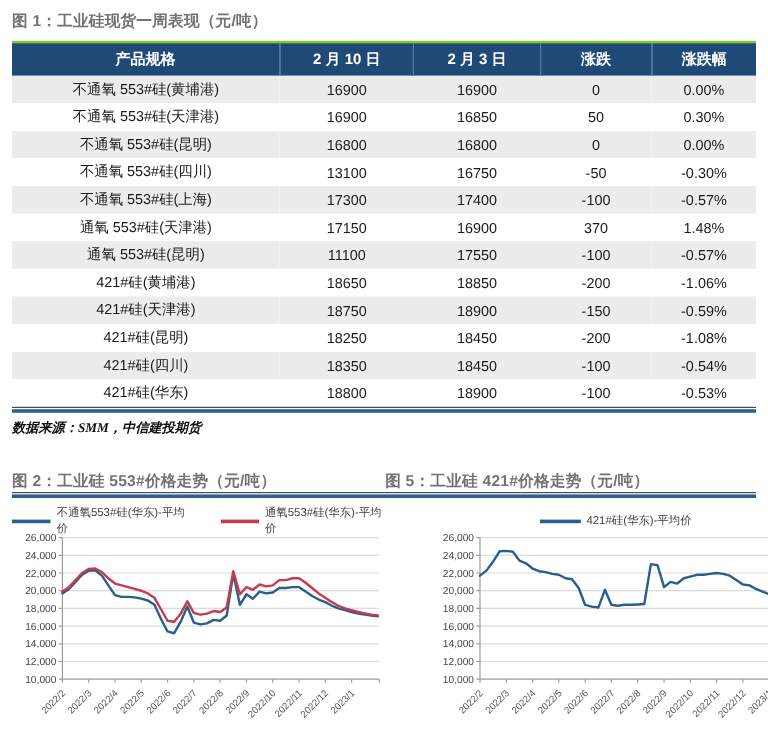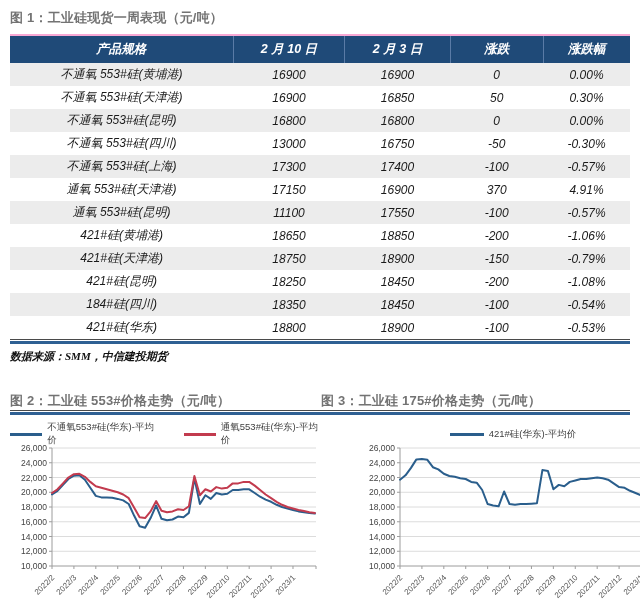--- a/index.html
+++ b/index.html
@@ -10,21 +10,21 @@
     color:#1a1a1a; overflow:hidden;
   }
   .page { padding:6px 10px 0 10px; }
 
   .fig-title {
     font-size:13px; font-weight:bold; color:#737373;
     margin:3px 0 7px 0; letter-spacing:0.2px;
   }
 
   
-  .tbl-wrap { border-top:2px solid #f9a8d4;font-style:italic; }
+  .tbl-wrap { border-top:2px solid #84cc16; }
   table.price { width:620px; border-collapse:collapse; font-size:12px; table-layout:fixed; }
   table.price thead th {
     background:#1f4a78; color:#ffffff; font-weight:bold;
     padding:5px 2px; font-size:12.5px;
     border-left:1px solid #5a7ba6;
   }
   table.price thead th:first-child { border-left:none; }
   table.price tbody td {
     text-align:center; padding:3px 2px; color:#1a1a1a;
     white-space:nowrap; overflow:hidden;
@@ -103,69 +103,69 @@
           </tr>
           <tr>
             <td>不通氧 553#硅(昆明)</td>
             <td>16800</td>
             <td>16800</td>
             <td>0</td>
             <td>0.00%</td>
           </tr>
           <tr>
             <td>不通氧 553#硅(四川)</td>
-            <td>13000</td>
+            <td>13100</td>
             <td>16750</td>
             <td>-50</td>
             <td>-0.30%</td>
           </tr>
           <tr>
             <td>不通氧 553#硅(上海)</td>
             <td>17300</td>
             <td>17400</td>
             <td>-100</td>
             <td>-0.57%</td>
           </tr>
           <tr>
             <td>通氧 553#硅(天津港)</td>
             <td>17150</td>
             <td>16900</td>
             <td>370</td>
-            <td>4.91%</td>
+            <td>1.48%</td>
           </tr>
           <tr>
             <td>通氧 553#硅(昆明)</td>
             <td>11100</td>
             <td>17550</td>
             <td>-100</td>
             <td>-0.57%</td>
           </tr>
           <tr>
             <td>421#硅(黄埔港)</td>
             <td>18650</td>
             <td>18850</td>
             <td>-200</td>
             <td>-1.06%</td>
           </tr>
           <tr>
             <td>421#硅(天津港)</td>
             <td>18750</td>
             <td>18900</td>
             <td>-150</td>
-            <td>-0.79%</td>
+            <td>-0.59%</td>
           </tr>
           <tr>
             <td>421#硅(昆明)</td>
             <td>18250</td>
             <td>18450</td>
             <td>-200</td>
             <td>-1.08%</td>
           </tr>
           <tr>
-            <td>184#硅(四川)</td>
+            <td>421#硅(四川)</td>
             <td>18350</td>
             <td>18450</td>
             <td>-100</td>
             <td>-0.54%</td>
           </tr>
           <tr>
             <td>421#硅(华东)</td>
             <td>18800</td>
             <td>18900</td>
             <td>-100</td>
@@ -173,21 +173,21 @@
           </tr>
         </tbody>
     </table>
   </div>
   <div class="double-rule"></div>
 
   <div class="source">数据来源：SMM，中信建投期货</div>
 
   <div class="charts-titles">
     <div class="fig-title ct-left">图 2：工业硅 553#价格走势（元/吨）</div>
-    <div class="fig-title ct-right">图 3：工业硅 175#价格走势（元/吨）</div>
+    <div class="fig-title ct-right">图 5：工业硅 421#价格走势（元/吨）</div>
   </div>
   <div class="double-rule"></div>
 
   <div class="charts-row">
     <div class="chart-panel">
       <div class="legend">
         <span class="legend-item">
           <span class="legend-swatch" style="background: rgb(42, 94, 140);"></span>
           <span>不通氧553#硅(华东)-平均价</span>
         </span>

